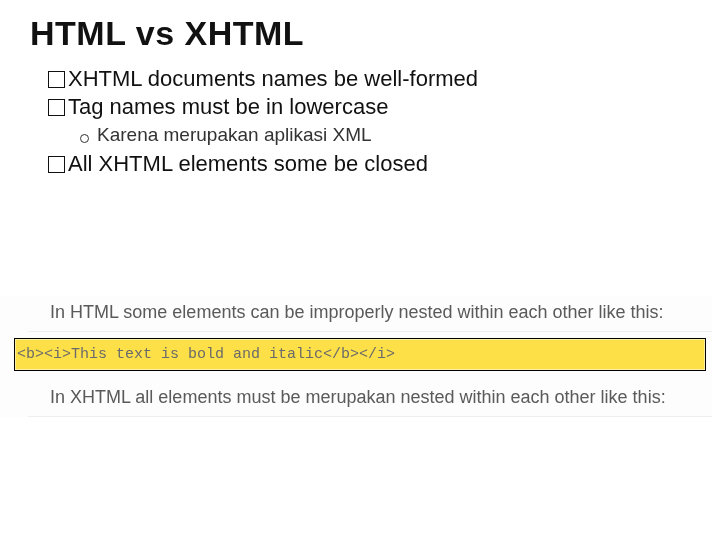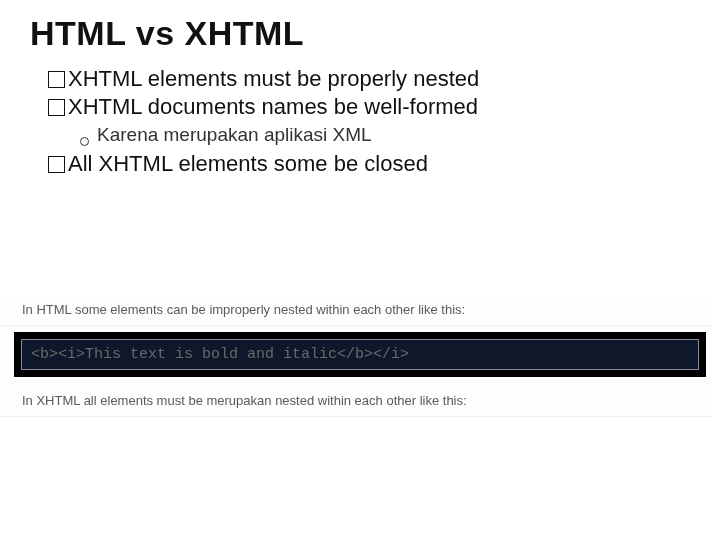--- a/index.html
+++ b/index.html
@@ -40,21 +40,21 @@
     display: inline-block;
     width: 15px;
     height: 15px;
     border: 1.6px solid #111;
     margin-right: 3px;
     margin-top: 6px;
     flex: 0 0 auto;
   }
   .sub {
     display: flex;
-    align-items: flex-end;
+    align-items: center;
     font-size: 19px;
     color: #333;
     margin: 3px 0 4px 32px;
   }
   .sub .ring {
     display: inline-block;
     width: 7px;
     height: 7px;
     border: 1.3px solid #333;
     border-radius: 50%;
@@ -64,54 +64,55 @@
   
   .examples {
     position: absolute;
     left: 0;
     right: 0;
     top: 296px;
     background: #fdfdfd;
   }
   .ex-caption {
     font-family: "Segoe UI", Arial, sans-serif;
-    font-size: 13px;
+    font-size: 18px;
     color: #5a5a5a;
     padding: 6px 8px 8px 22px;
     border-bottom: 1px solid #eee;
+    margin-left: 28px;
   }
   .codebox {
-    border: 7px solid #000000;
-    background: #0f172a;
+    border: 1px solid #000000;
+    background: #fde047;
     margin: 6px 6px 10px 14px;
-    padding: 7px 10px;
+    padding: 7px 2px;
     font-family: "Courier New", monospace;
     font-size: 15px;
     color: #6a6a6a;
     box-shadow: inset 0 0 0 1px rgba(255,255,255,0.5);
   }
   .second-caption {
     margin-top: 8px;
   }
 </style>
 </head>
 <body>
 
 <div class="slide">
 
   <div class="title">HTML vs XHTML</div>
 
   <div class="bullets">
     <div class="b">
       <span class="box-marker"></span>
-      <span>XHTML elements must be properly nested</span>
+      <span>XHTML documents names be well-formed</span>
     </div>
     <div class="b">
       <span class="box-marker"></span>
-      <span>XHTML documents names be well-formed</span>
+      <span>Tag names must be in lowercase</span>
     </div>
     <div class="sub">
       <span class="ring"></span>
       <span>Karena merupakan aplikasi XML</span>
     </div>
     <div class="b">
       <span class="box-marker"></span>
       <span>All XHTML elements some be closed</span>
     </div>
   </div>

